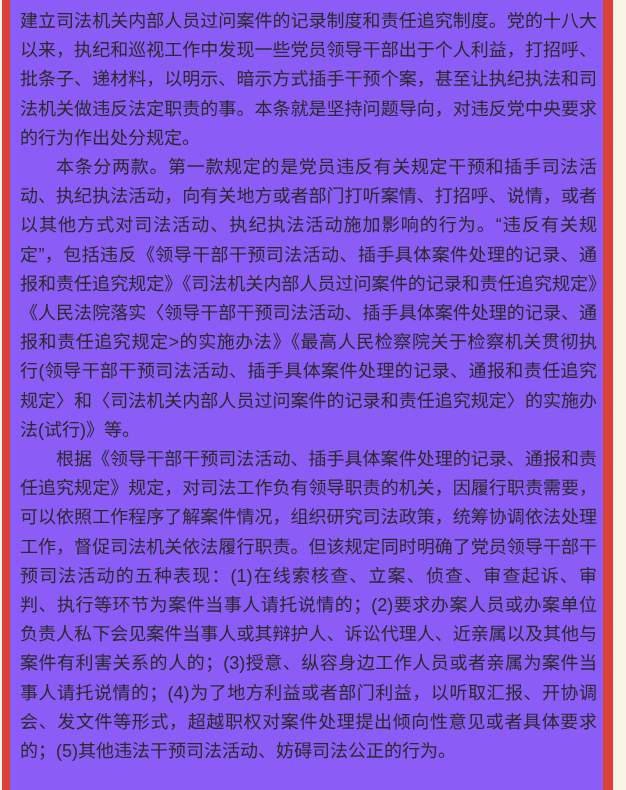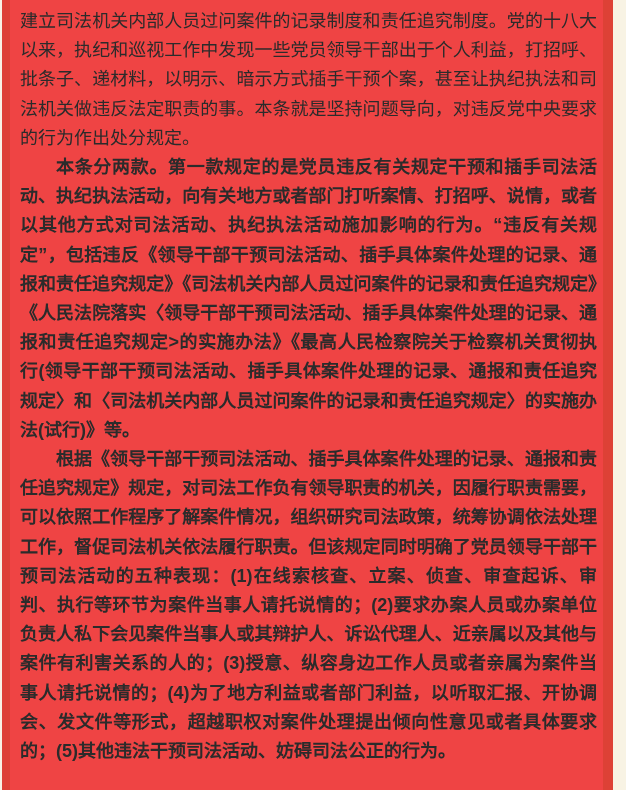--- a/index.html
+++ b/index.html
@@ -21,38 +21,37 @@
     background: #dd4136; 
   }
   .red-bar.left  { left: 2px;  width: 8px; }
   .red-bar.right { left: 603px; width: 10px; }
   .content-card {
     position: absolute;
     top: 0;
     bottom: 0;
     left: 10px;
     width: 593px;
-    background: #ef4444;
+    background: #8b5cf6;
     box-sizing: border-box;
     padding: 7px 6px 12px 10px;
   }
   .article p {
     margin: 0;
     padding: 0;
     font-size: 18px;
     line-height: 29.2px;
     color: #2b2b2b;
     text-align: justify;
     text-justify: inter-ideograph;
     word-break: break-all;
     letter-spacing: 0;
   }
   .article p.indent {
     text-indent: 2em;
-    font-weight: bold;
   }
 </style>
 </head>
 <body>
 
 <div class="red-bar left"></div>
 <div class="red-bar right"></div>
 
 <div class="content-card">
   <div class="article">

